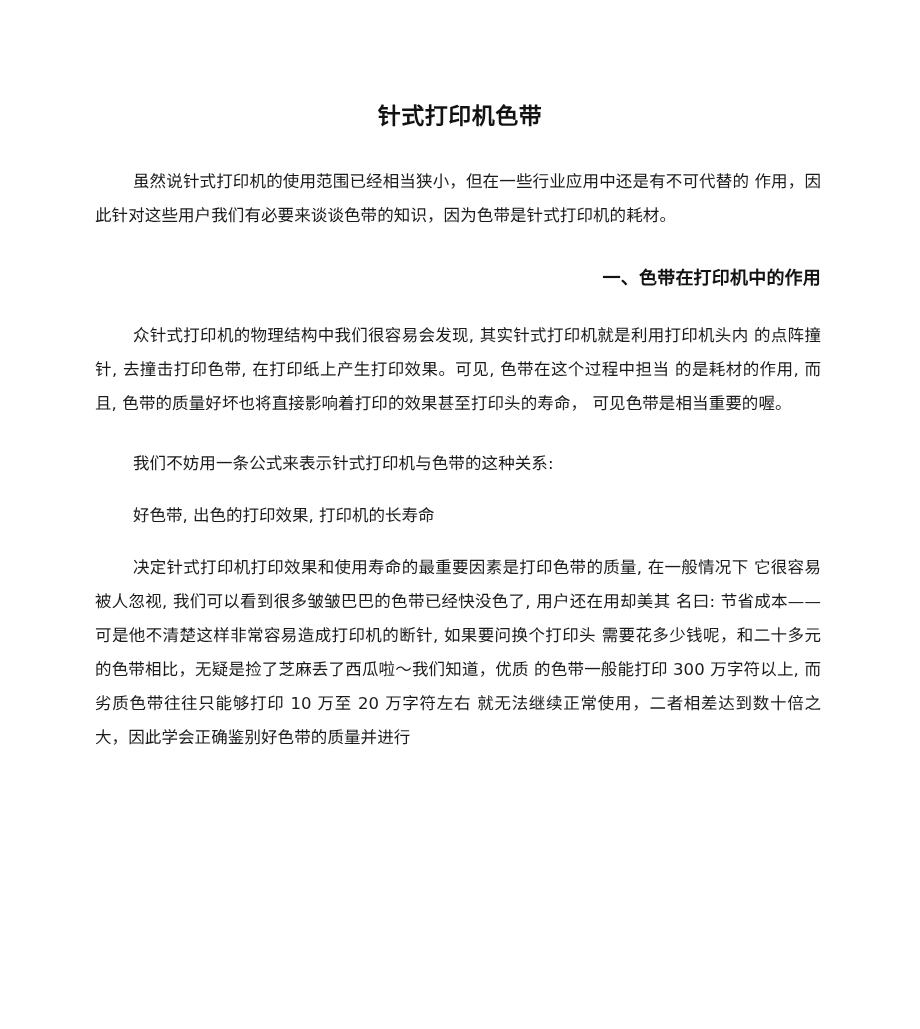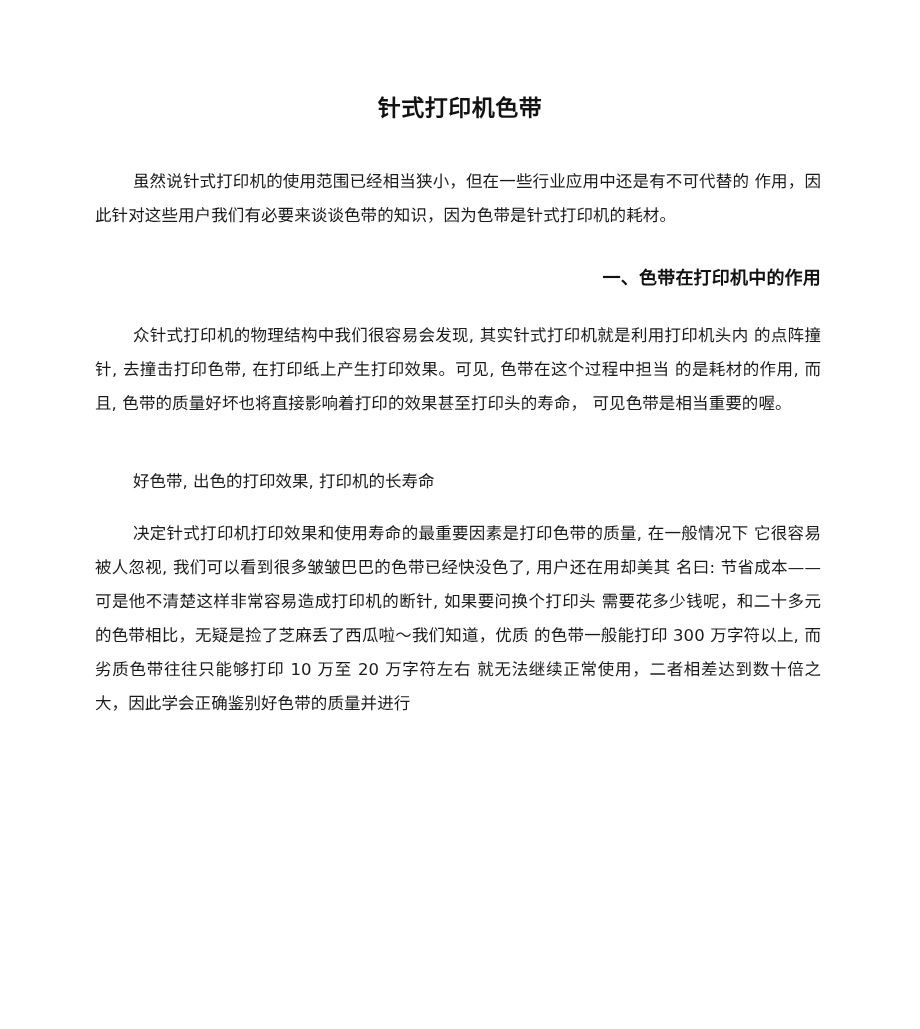--- a/index.html
+++ b/index.html
@@ -18,21 +18,21 @@
   }
   .page {
     position: relative;
     width: 920px;
     height: 1029px;
     background: #ffffff;
     box-sizing: border-box;
   }
   .doc-title {
     position: absolute;
-    top: 74px;
+    top: 82px;
     left: 0;
     width: 920px;
     text-align: center;
     font-size: 23px;
     font-weight: bold;
     letter-spacing: 0.5px;
     color: #121212;
   }
   .content {
     position: absolute;
@@ -86,20 +86,21 @@
     <div class="gap-lg"></div>
 
     <h2 class="section-heading">一、色带在打印机中的作用</h2>
 
     <div class="gap-md"></div>
 
     <p class="para indent">众针式打印机的物理结构中我们很容易会发现, 其实针式打印机就是利用打印机头内 的点阵撞针, 去撞击打印色带, 在打印纸上产生打印效果。可见, 色带在这个过程中担当 的是耗材的作用, 而且, 色带的质量好坏也将直接影响着打印的效果甚至打印头的寿命， 可见色带是相当重要的喔。</p>
 
     <div class="gap-md"></div>
 
+    <p class="para indent">我们不妨用一条公式来表示针式打印机与色带的这种关系:</p>
 
     <div class="gap-sm"></div>
 
     <p class="formula-line">好色带, 出色的打印效果, 打印机的长寿命</p>
 
     <div class="gap-sm"></div>
 
     <p class="para indent">决定针式打印机打印效果和使用寿命的最重要因素是打印色带的质量, 在一般情况下 它很容易被人忽视, 我们可以看到很多皱皱巴巴的色带已经快没色了, 用户还在用却美其 名曰: 节省成本——可是他不清楚这样非常容易造成打印机的断针, 如果要问换个打印头 需要花多少钱呢，和二十多元的色带相比，无疑是捡了芝麻丢了西瓜啦～我们知道，优质 的色带一般能打印 300 万字符以上, 而劣质色带往往只能够打印 10 万至 20 万字符左右 就无法继续正常使用，二者相差达到数十倍之大，因此学会正确鉴别好色带的质量并进行</p>
 
   </div>

